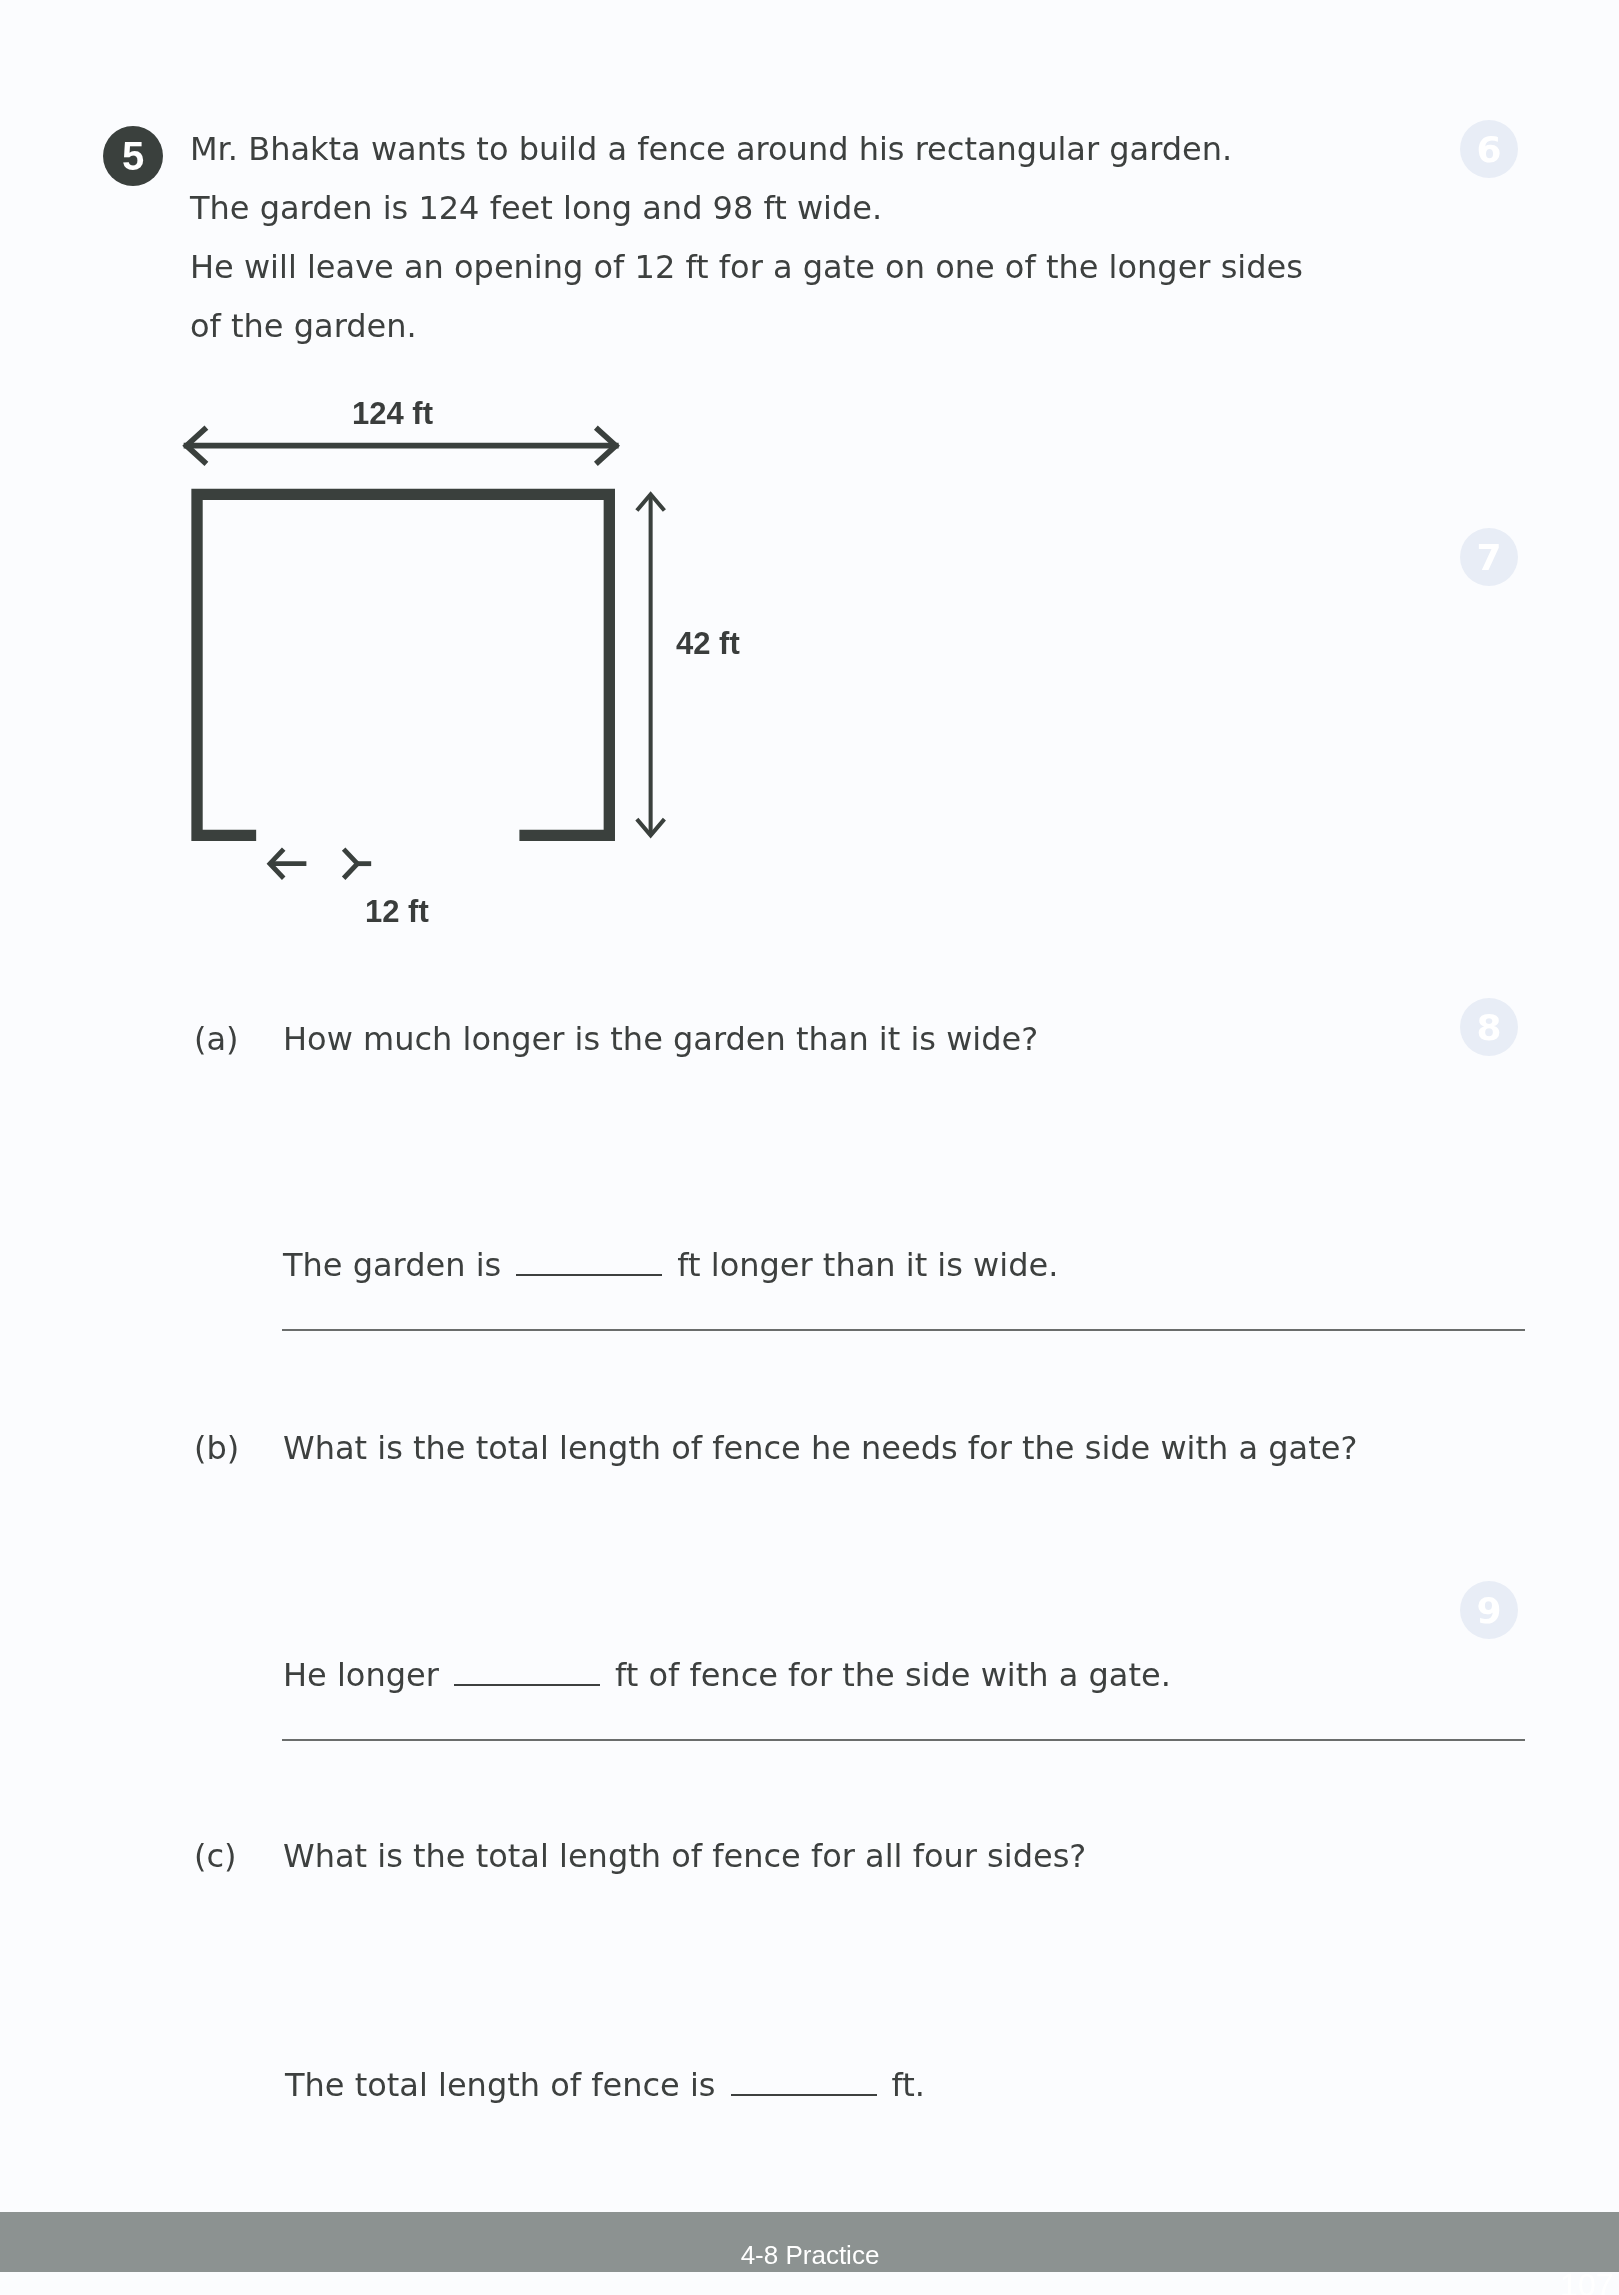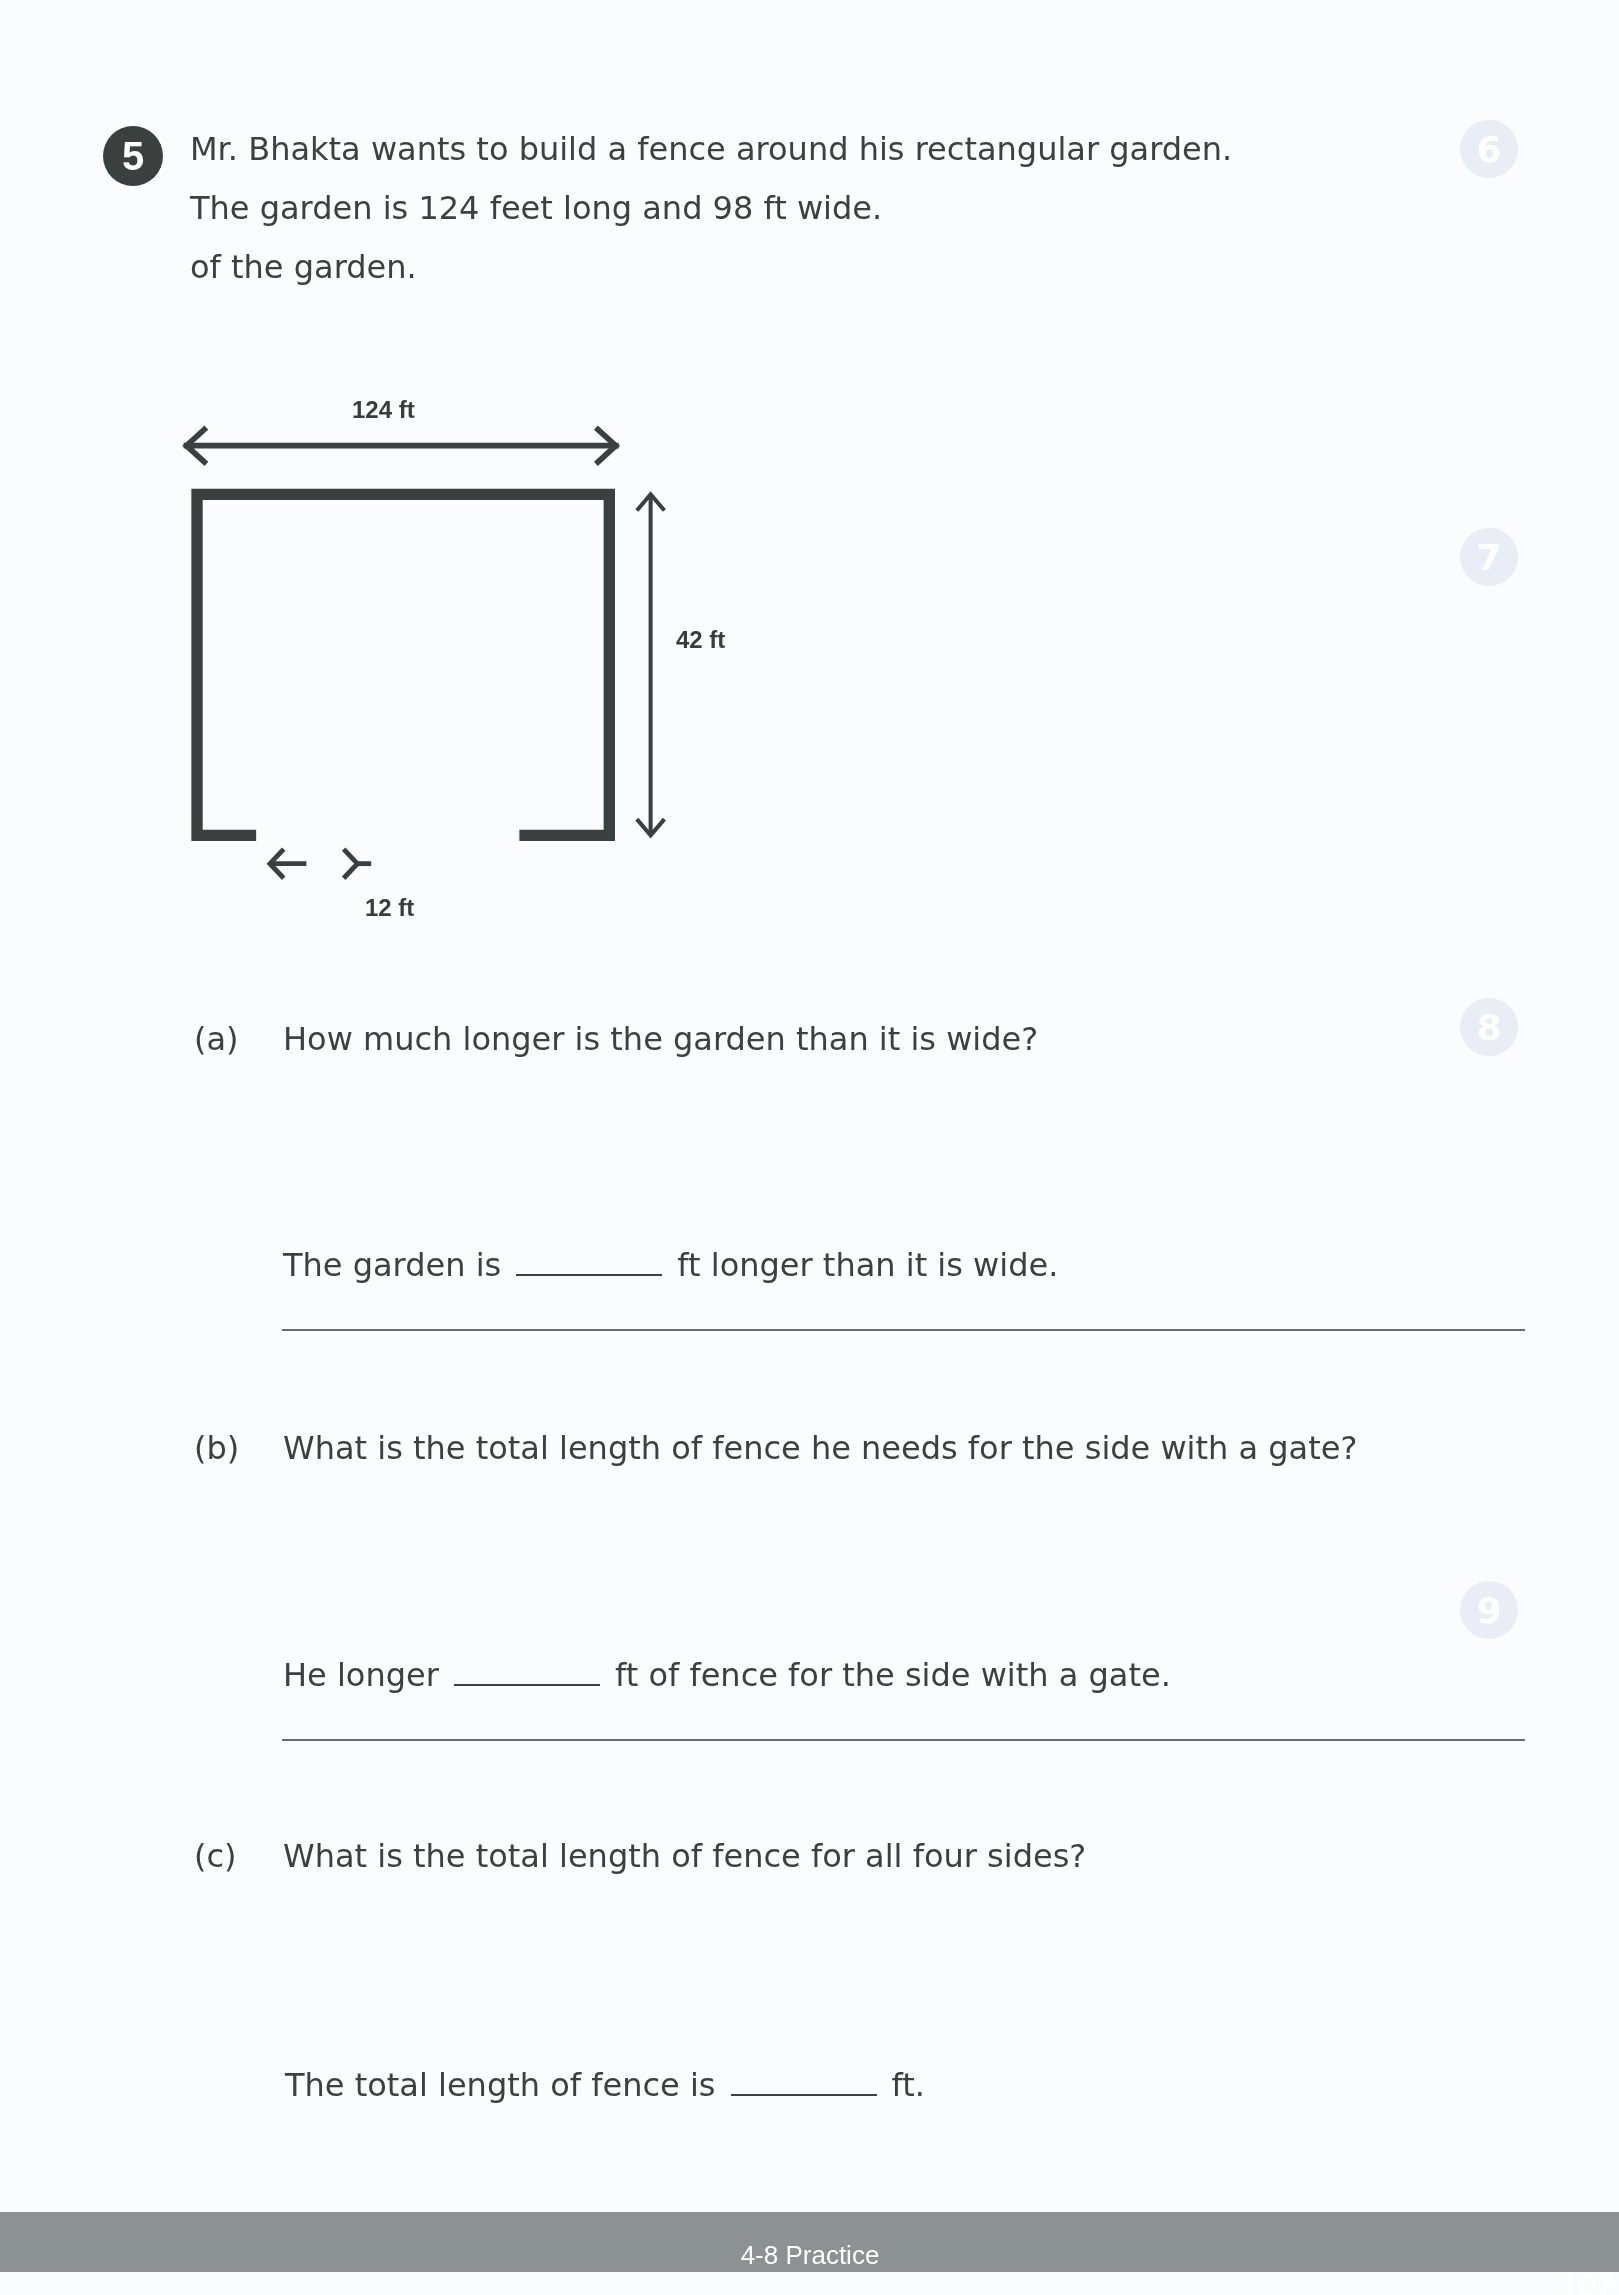--- a/index.html
+++ b/index.html
@@ -21,21 +21,21 @@
       border-radius: 50%; background: #3a403d; color: #ffffff;
       font-family: "Liberation Sans", sans-serif; font-weight: bold; font-size: 40px;
       display: flex; align-items: center; justify-content: center;
     }
     .stem { position: absolute; left: 190px; top: 120px; font-size: 32px; line-height: 59px; color: #3d403f; }
     .stem div { white-space: nowrap; }
 
     .diagram { position: absolute; left: 162px; top: 389px; width: 616px; height: 567px; }
     .dlabel {
       position: absolute; font-family: "Liberation Sans", sans-serif; font-weight: bold;
-      font-size: 24px; color: #3a3d3c; white-space: nowrap;
+      font-size: 31px; color: #3a3d3c; white-space: nowrap;
     }
 
     .qline { position: absolute; font-size: 32px; color: #3d403f; white-space: nowrap; margin-top: 12px; }
     .qline .letter { display: inline-block; width: 89px; }
     .ans { position: absolute; font-size: 32px; color: #3d403f; white-space: nowrap; }
     .blank { display: inline-block; border-bottom: 2.4px solid #3d403f; height: 32px; vertical-align: baseline; margin: 0 4.9px; }
     .rule { position: absolute; height: 1.6px; background: #6a6d6c; }
 
     .footer {
       position: absolute; left: 0; top: 2212px; width: 1620px; height: 60px;
@@ -58,20 +58,21 @@
   <div class="ghost-badge" style="left:1460px;top:120px;">6</div>
   <div class="ghost-badge" style="left:1460px;top:528px;">7</div>
   <div class="ghost-badge" style="left:1460px;top:998px;">8</div>
   <div class="ghost-badge" style="left:1460px;top:1581px;">9</div>
 
   <div class="qbadge">5</div>
 
   <div class="stem">
     <div>Mr. Bhakta wants to build a fence around his rectangular garden.</div>
     <div>The garden is 124 feet long and 98 ft wide.</div>
+    <div>He will leave an opening of 12 ft for a gate on one of the longer sides</div>
     <div>of the garden.</div>
   </div>
 
   <div class="diagram">
     <svg width="616" height="567" viewBox="0 0 760 700">
 
       <g stroke="#3a403d" stroke-width="7" fill="none" stroke-linecap="square">
         <line x1="30" y1="70" x2="560" y2="70"></line>
         <polyline points="52,50 30,70 52,90"></polyline>
         <polyline points="538,50 560,70 538,90"></polyline>

